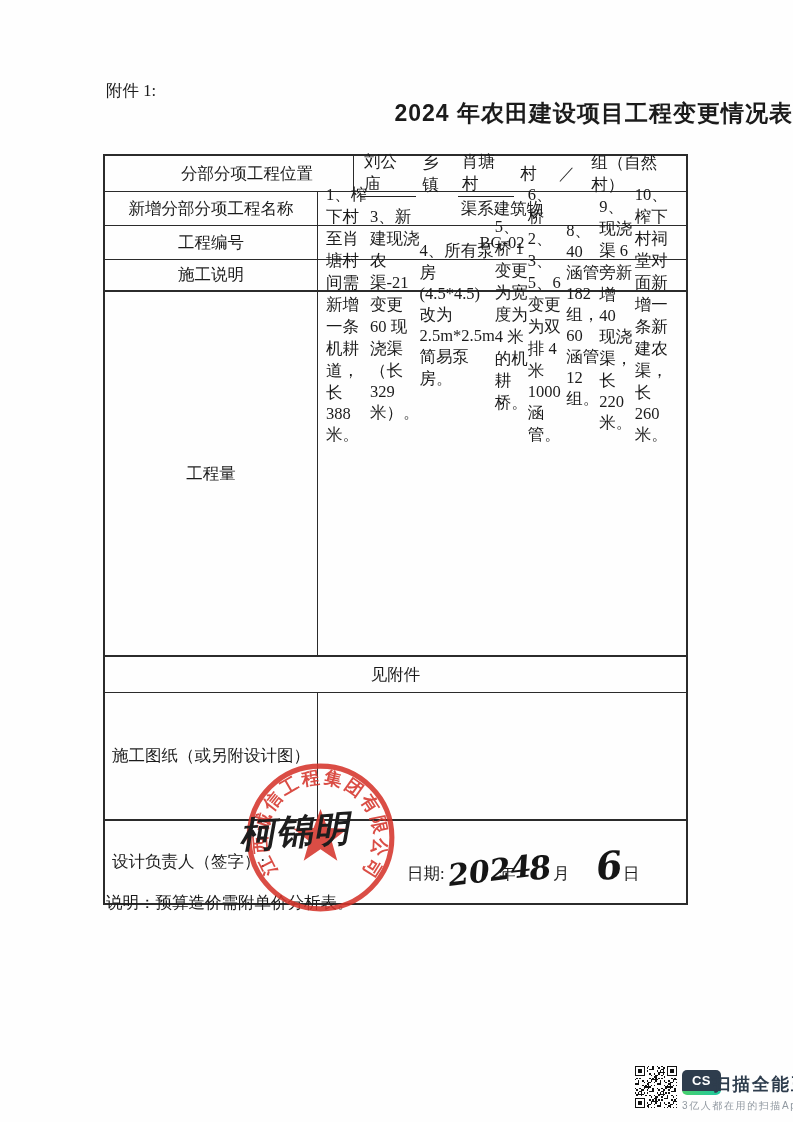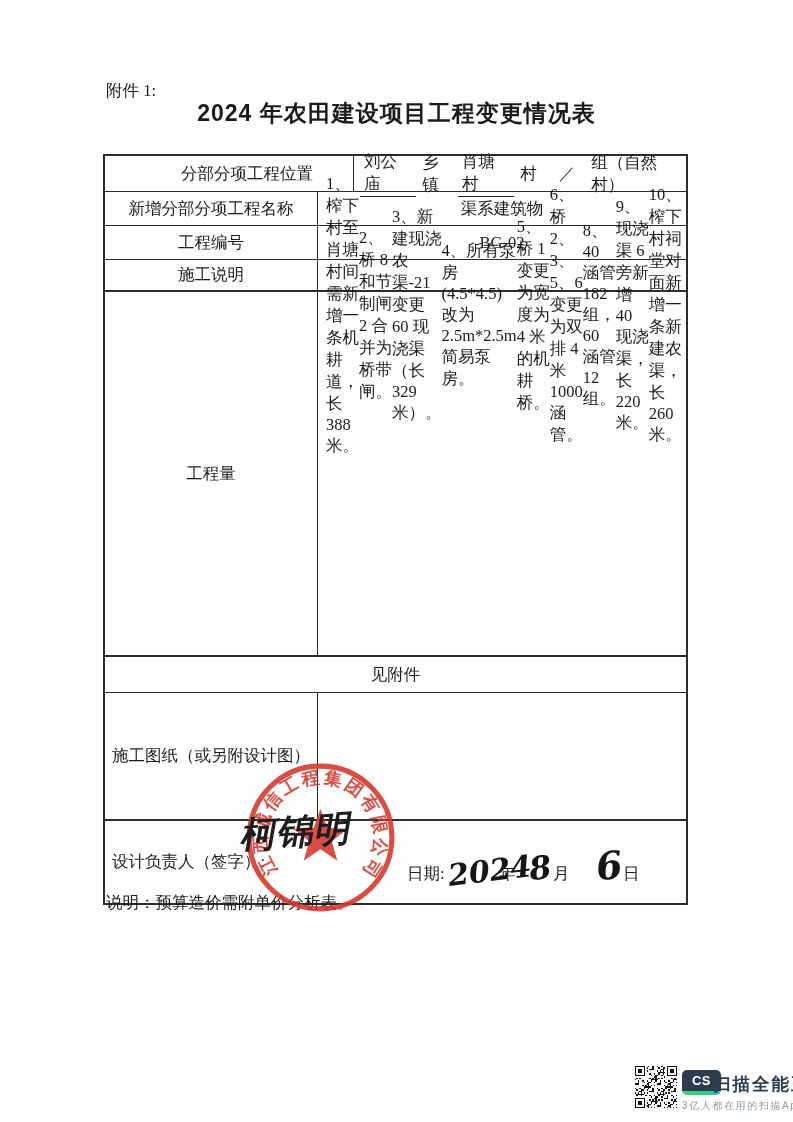--- a/index.html
+++ b/index.html
@@ -3,21 +3,21 @@
 <meta charset="utf-8">
 <style>
   html,body{margin:0;padding:0;background:#e8e8e8;}
   .page{
     position:relative;width:793px;height:1122px;margin:0 auto;
     background:#fefefe;overflow:hidden;
     font-family:"Liberation Serif","DejaVu Serif",serif;color:#1b1b1b;
   }
   .attachment{position:absolute;left:106px;top:80px;font-size:16.5px;}
   .doc-title{
-    position:absolute;left:0;top:98px;width:100%;text-align:center;
+    position:absolute;left:0;top:98px;width:100%;text-align:right;
     font-family:"Liberation Sans","DejaVu Sans",sans-serif;
     font-weight:bold;font-size:23px;letter-spacing:1px;
   }
   
   .form-table{
     position:absolute;left:103px;top:154px;width:585px;
     border:2px solid #2b2b2b;box-sizing:border-box;background:transparent;
   }
   .trow{display:flex;box-sizing:border-box;border-top:1px solid #2b2b2b;}
   .trow:first-child{border-top:none;padding-left:36px;}
@@ -118,21 +118,20 @@
 
     <div class="trow r4">
       <div class="cell-label">施工说明</div>
       <div class="cell-value"></div>
     </div>
 
     <div class="trow r-qty thick">
       <div class="cell-label">工程量</div>
       <div class="cell-value left qty-list">
         <div class="qty-item">1、榨下村至肖塘村间需新增一条机耕道，长 388 米。</div>
-        <div class="qty-item">2、桥 8 和节制闸 2 合并为桥带闸。</div>
         <div class="qty-item">3、新建现浇农渠-21 变更 60 现浇渠（长 329 米）。</div>
         <div class="qty-item">4、所有泵房(4.5*4.5)改为 2.5m*2.5m 简易泵房。</div>
         <div class="qty-item">5、桥 1 变更为宽度为 4 米的机耕桥。</div>
         <div class="qty-item">6、桥 2、3、5、6 变更为双排 4 米 1000 涵管。</div>
         <div class="qty-item">8、40 涵管 182 组，60 涵管 12 组。</div>
         <div class="qty-item">9、现浇渠 6 旁新增 40 现浇渠，长 220 米。</div>
         <div class="qty-item">10、榨下村祠堂对面新增一条新建农渠，长 260 米。</div>
       </div>
     </div>
 

